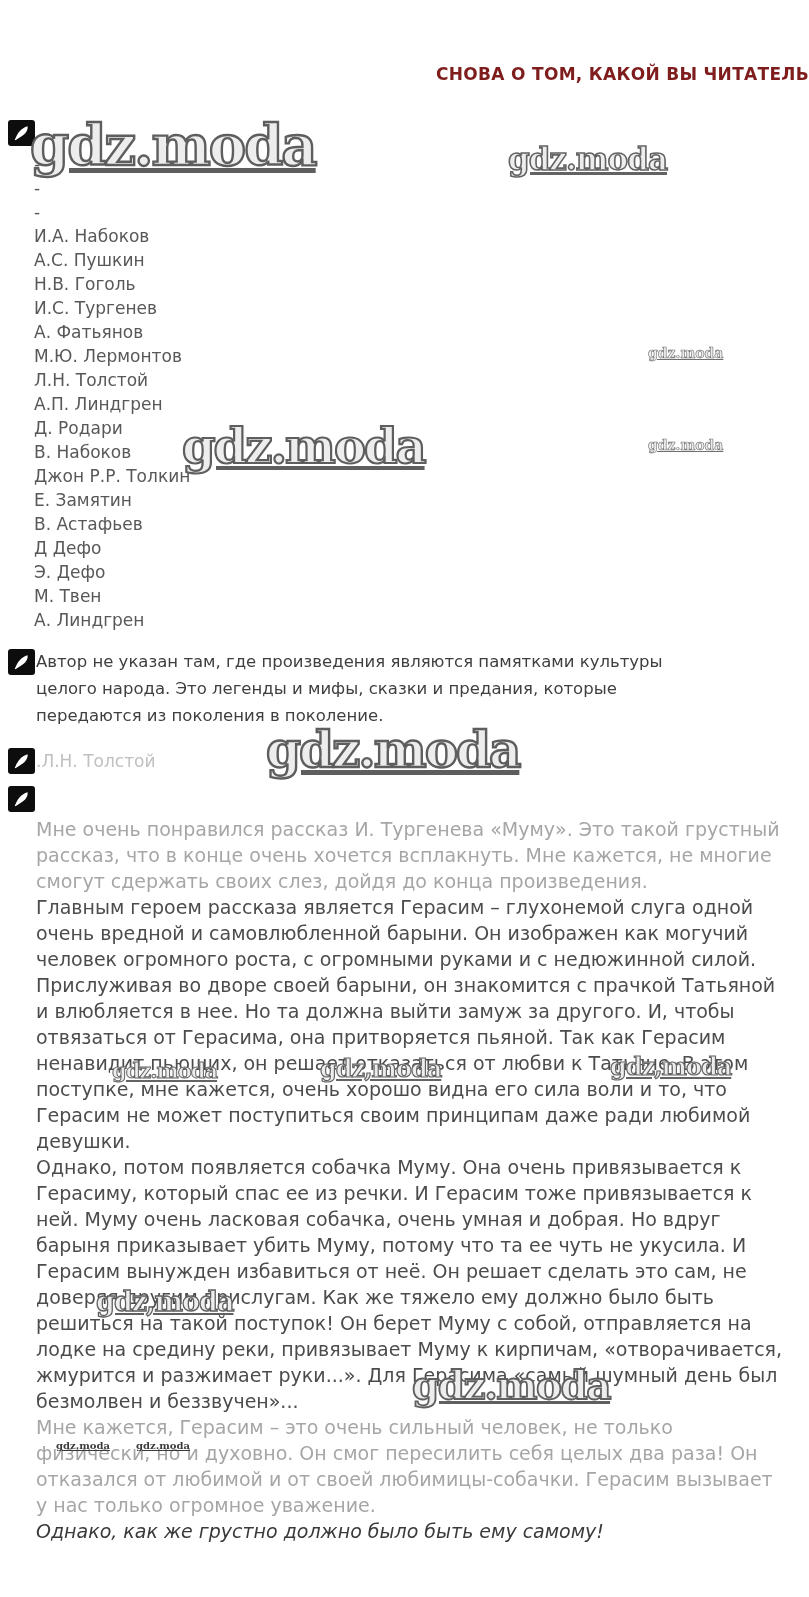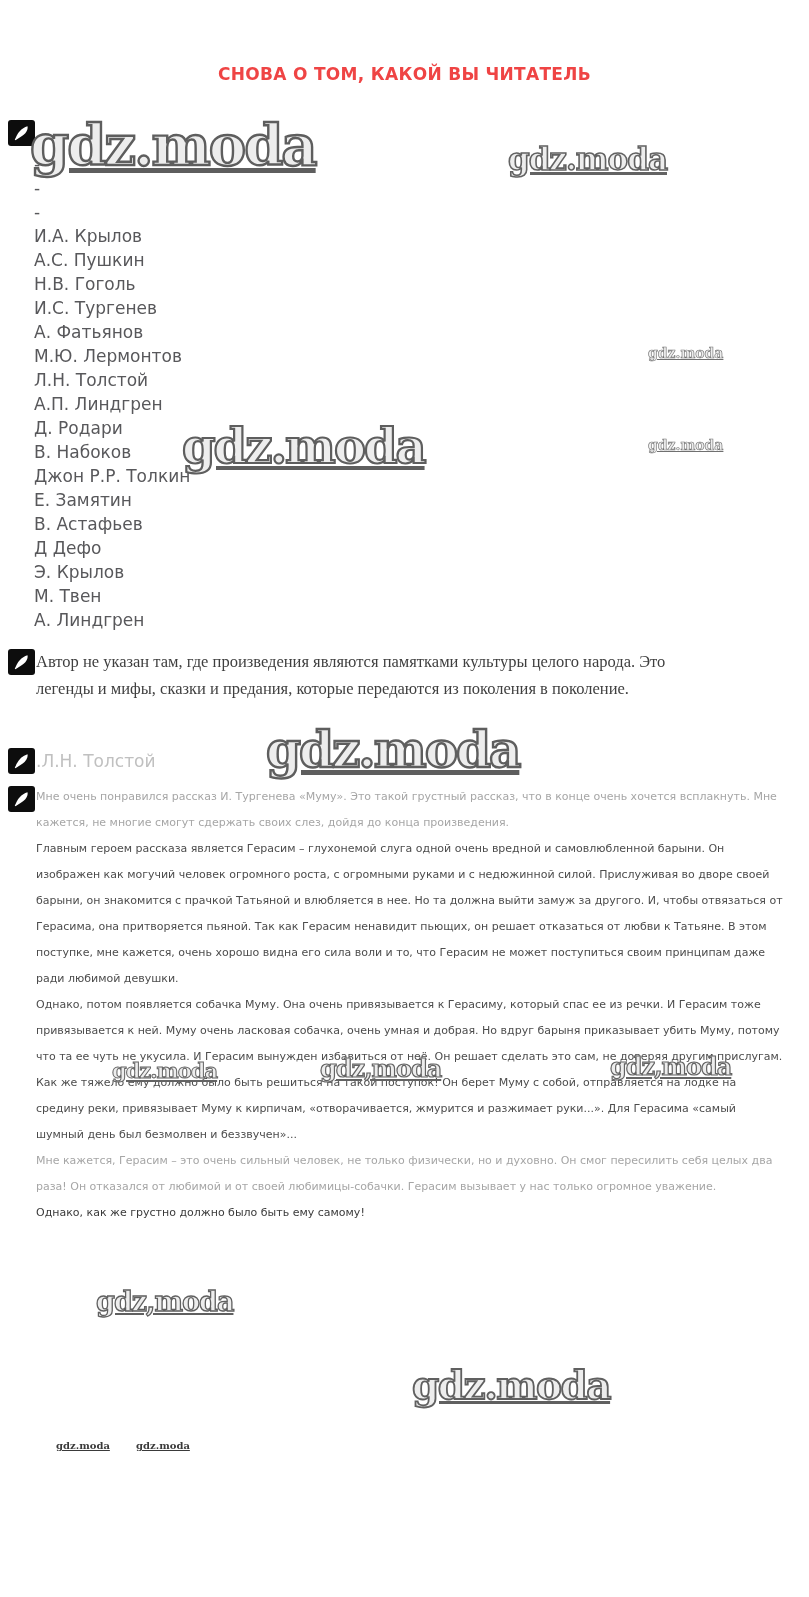--- a/index.html
+++ b/index.html
@@ -1,51 +1,51 @@
 <!DOCTYPE html>
 <html><head>
 <meta charset="utf-8">
 <style>
   html,body{margin:0;padding:0;background:#ffffff;}
   .page{
     position:relative;width:809px;height:1597px;background:#ffffff;
     font-family:"DejaVu Sans","Liberation Sans",sans-serif;overflow:hidden;
   }
   .title{
-    position:absolute;top:64px;left:0;width:100%;text-align:center;
-    font-weight:bold;font-size:17px;color:#ef4444;letter-spacing:.3px;
+    position:absolute;top:64px;left:0;width:100%;text-align:right;
+    font-weight:bold;font-size:17px;color:#7f1d1d;letter-spacing:.3px;
   }
   
   .quill{position:absolute;width:27px;height:26px;}
   .q1{left:8px;top:120px}
   .q2{left:8px;top:649px}
   .q3{left:8px;top:748px}
   .q4{left:8px;top:786px}
   
   .authors{
     position:absolute;left:34px;top:128px;margin:0;padding:0;list-style:none;
     font-size:17px;line-height:24px;color:#58585b;
   }
   .authors li{height:24px;}
   
   .ans-noauthor{
     position:absolute;left:36px;top:648px;width:660px;
-    font-size:16.5px;line-height:27px;color:#3f3f3f;font-family:Liberation Serif, serif;
+    font-size:16.5px;line-height:27px;color:#3f3f3f;
   }
   .ans-tolstoy{
     position:absolute;left:36px;top:751px;
     font-size:17px;color:#c0c0c0;text-align:right;
   }
   .essay{
-    position:absolute;left:36px;top:784px;width:748px;
-    font-size:11px;line-height:26px;color:#4c4c4c;
+    position:absolute;left:36px;top:816px;width:748px;
+    font-size:19px;line-height:26px;color:#4c4c4c;
   }
   .essay p{margin:0;}
   .faded{color:#a6a6a6;}
-  .darker{color:#3a3a3a;}
+  .darker{color:#3a3a3a;font-style:italic;}
   
   .wm{
     position:absolute;font-family:"DejaVu Serif","Liberation Serif",serif;
     font-weight:bold;white-space:nowrap;pointer-events:none;
     color:#ededed;-webkit-text-stroke:1.5px #6f6f6f;letter-spacing:-1px;text-decoration:underline;
   }
   .wm-1{left:30px;top:112px;font-size:56px;-webkit-text-stroke:2.4px #5e5e5e;letter-spacing:-2px;}
   .wm-2{left:508px;top:141px;font-size:31px;-webkit-text-stroke:1.6px #636363;}
   .wm-3{left:648px;top:345px;font-size:14px;-webkit-text-stroke:.6px #707070;letter-spacing:0;}
   .wm-4{left:182px;top:418px;font-size:48px;-webkit-text-stroke:2.2px #5e5e5e;letter-spacing:-2px;}
@@ -93,35 +93,35 @@
         <path d="M7 20 C9 13 13.5 8 19.5 6.2 C20.3 9.5 18 14 12.5 17 L9 19.2 Z" fill="#ffffff"></path>
         <path d="M7.2 20 L13 12.5" stroke="#ffffff" stroke-width="1.2" fill="none"></path>
       </svg>
   </span>
 
   <ul class="authors">
     <li>-</li>
     <li>-</li>
     <li>-</li>
     <li>-</li>
-    <li>И.А. Крылов</li>
+    <li>И.А. Набоков</li>
     <li>А.С. Пушкин</li>
     <li>Н.В. Гоголь</li>
     <li>И.С. Тургенев</li>
     <li>А. Фатьянов</li>
     <li>М.Ю. Лермонтов</li>
     <li>Л.Н. Толстой</li>
     <li>А.П. Линдгрен</li>
     <li>Д. Родари</li>
     <li>В. Набоков</li>
     <li>Джон Р.Р. Толкин</li>
     <li>Е. Замятин</li>
     <li>В. Астафьев</li>
     <li>Д Дефо</li>
-    <li>Э. Крылов</li>
+    <li>Э. Дефо</li>
     <li>М. Твен</li>
     <li>А. Линдгрен</li>
   </ul>
 
   <div class="ans-noauthor">Автор не указан там, где произведения являются памятками культуры целого народа. Это легенды и мифы, сказки и предания, которые передаются из поколения в поколение.</div>
 
   <div class="ans-tolstoy">.Л.Н. Толстой</div>
 
   <div class="essay">
     <p class="faded">Мне очень понравился рассказ И. Тургенева «Муму». Это такой грустный рассказ, что в конце очень хочется всплакнуть. Мне кажется, не многие смогут сдержать своих слез, дойдя до конца произведения.</p>

